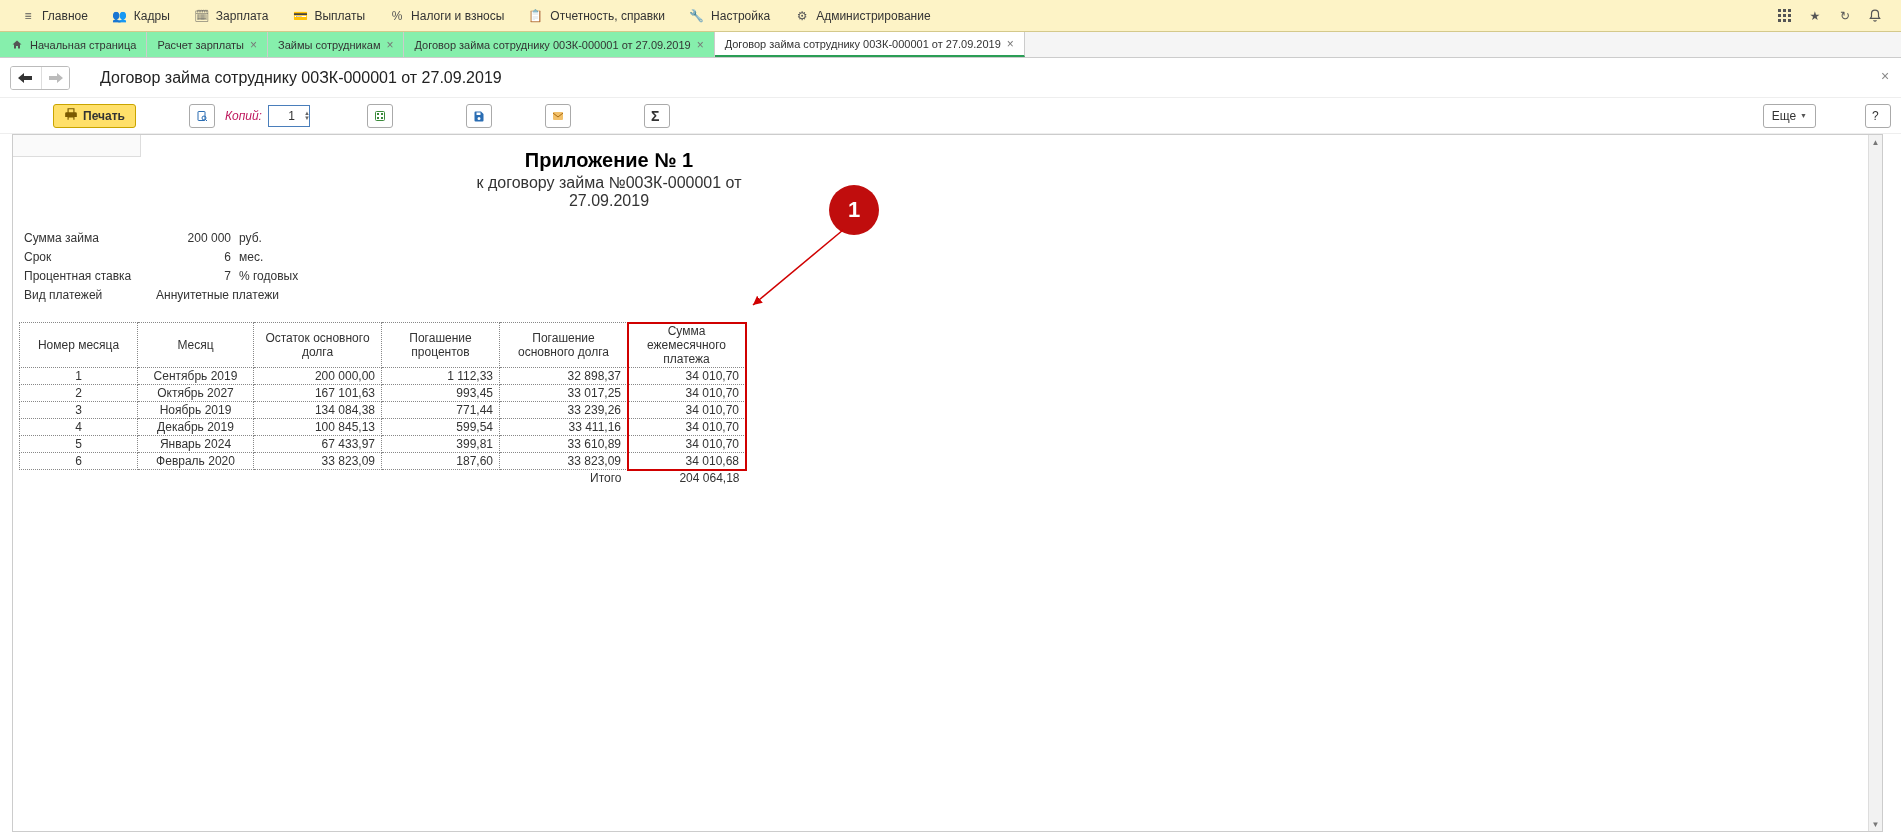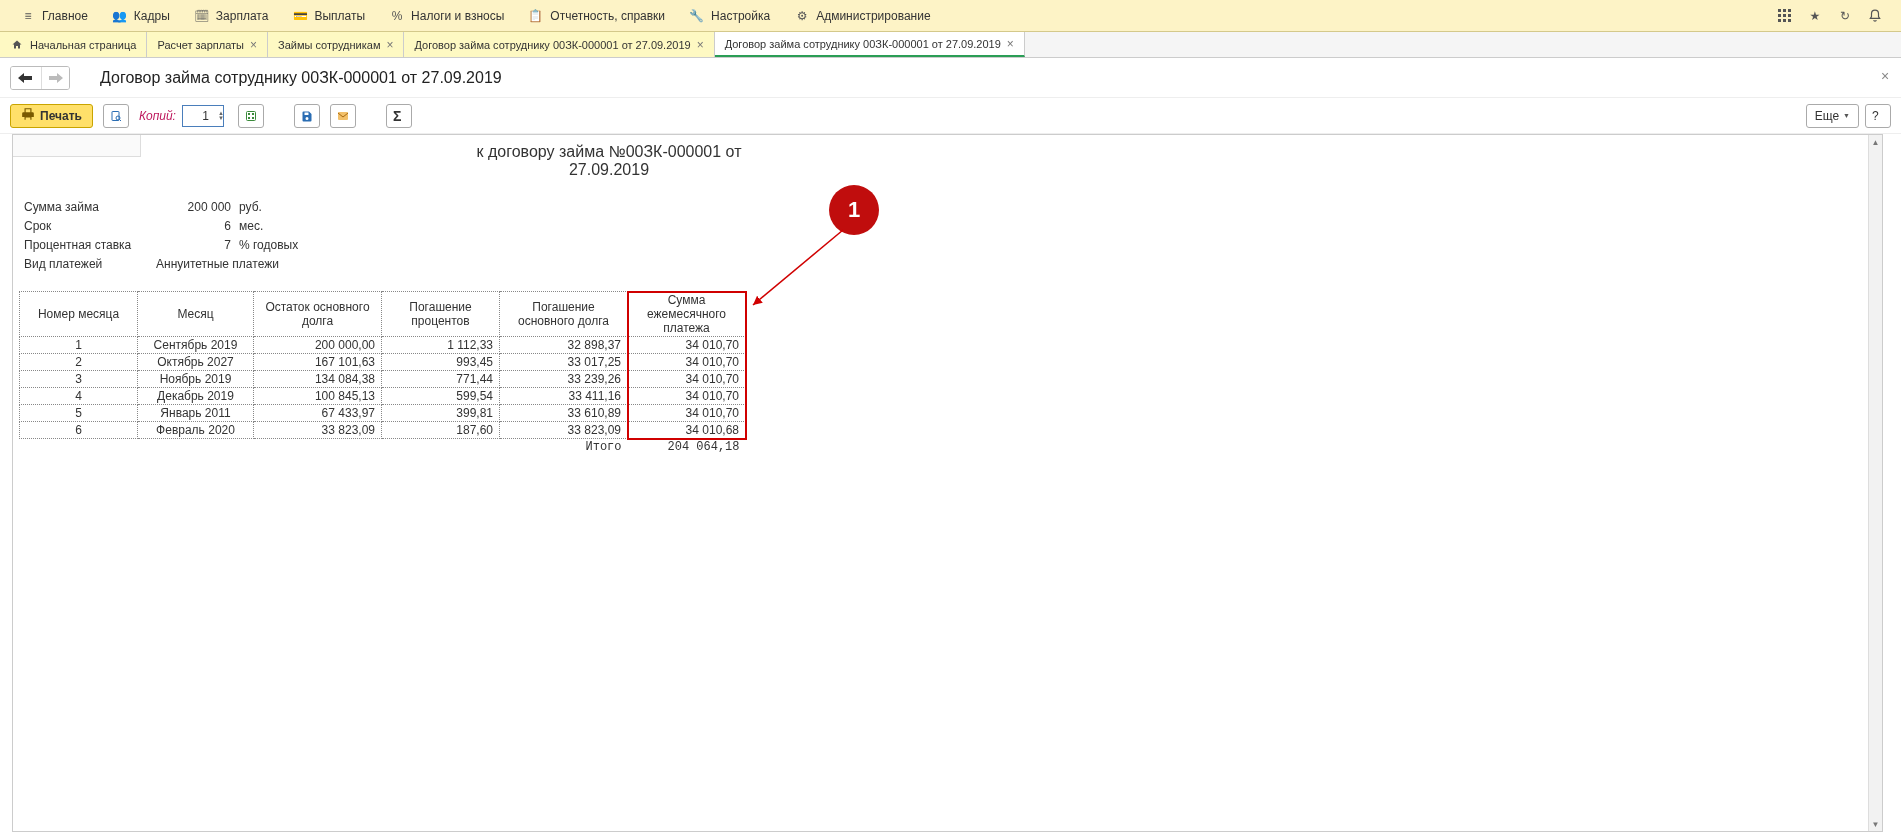--- a/index.html
+++ b/index.html
@@ -43,21 +43,21 @@
     border-bottom: 1px solid #ccc;
     display:flex;
     align-items:stretch;
   }
   .tab {
     display:flex;
     align-items:center;
     gap:6px;
     padding: 0 10px;
     border-right: 1px solid #ccc;
-    background:#fef9c3;
+    background:#86efac;
     cursor:pointer;
     font-size:11px;
     color:#333;
     position:relative;
   }
   .tab.active {
     background:#fff;
     border-bottom: 2px solid #2a9d55;
   }
   .tab .tab-close { color:#777; font-size:12px; line-height:1; cursor:pointer;}
@@ -108,20 +108,21 @@
     border:1px solid #aaa;
     border-radius:3px;
     background:#fff;
     display:flex;
     align-items:center;
     justify-content:flex-start;
     padding: 0 6px;
     cursor:pointer;
     font-size:12px;
     color:#333;
+    margin-left:43px;
   }
   .btn-print{
     background:#ffe06a;
     border-color:#c9a400;
     font-weight:bold;
     gap:5px;
     padding:0 10px;
   }
   .btn-icon{width:26px;}
   .copies-wrap{display:flex;align-items:center;gap:6px;}
@@ -168,21 +169,21 @@
   
   table.sched{border-collapse:collapse;font-size:12px;color:#333;}
   table.sched th,table.sched td{
     border:1px dotted #888;
     padding:1px 6px;
     height:14px;
   }
   table.sched th{font-weight:normal;text-align:center;vertical-align:middle;}
   table.sched td{text-align:right;}
   table.sched td.center{text-align:center;}
-  table.sched tr.totals td{border:none;font-family:Liberation Mono, monospace;}
+  table.sched tr.totals td{border:none;}
   .hl-box{
     position:absolute;
     border:2px solid #d00000;
     pointer-events:none;
   }
   
   .callout-circle{
     position:absolute;
     width:50px;height:50px;border-radius:50%;
     background:#c00d0d;color:#fff;
@@ -361,20 +362,21 @@
 
 <div class="doc-area">
   <div class="cell-corner"></div>
   <div class="doc-scroll">
     <div class="sb-btn">▲</div>
     <div style="flex:1"></div>
     <div class="sb-btn" style="position:absolute;bottom:0;width:100%;">▼</div>
   </div>
 
   <div class="doc-content" style="margin-top:0;">
+    <div class="doc-h1" style="margin-left:440px;width:300px;">Приложение № 1</div>
     <div class="doc-sub" style="margin-left:440px;width:300px;">к договору займа №00ЗК-000001 от 27.09.2019</div>
 
     <table class="summary">
       <tbody>
           <tr>
             <td class="label">Сумма займа</td>
           <td class="val">200 000</td>
           <td class="unit">руб.</td>
           </tr>
       <tr>
@@ -434,21 +436,21 @@
             <tr>
               <td class="center">4</td>
               <td class="center">Декабрь 2019</td>
               <td>100 845,13</td>
               <td>599,54</td>
               <td>33 411,16</td>
               <td>34 010,70</td>
             </tr>
             <tr>
               <td class="center">5</td>
-              <td class="center">Январь 2011</td>
+              <td class="center">Январь 2024</td>
               <td>67 433,97</td>
               <td>399,81</td>
               <td>33 610,89</td>
               <td>34 010,70</td>
             </tr>
             <tr>
               <td class="center">6</td>
               <td class="center">Февраль 2020</td>
               <td>33 823,09</td>
               <td>187,60</td>

